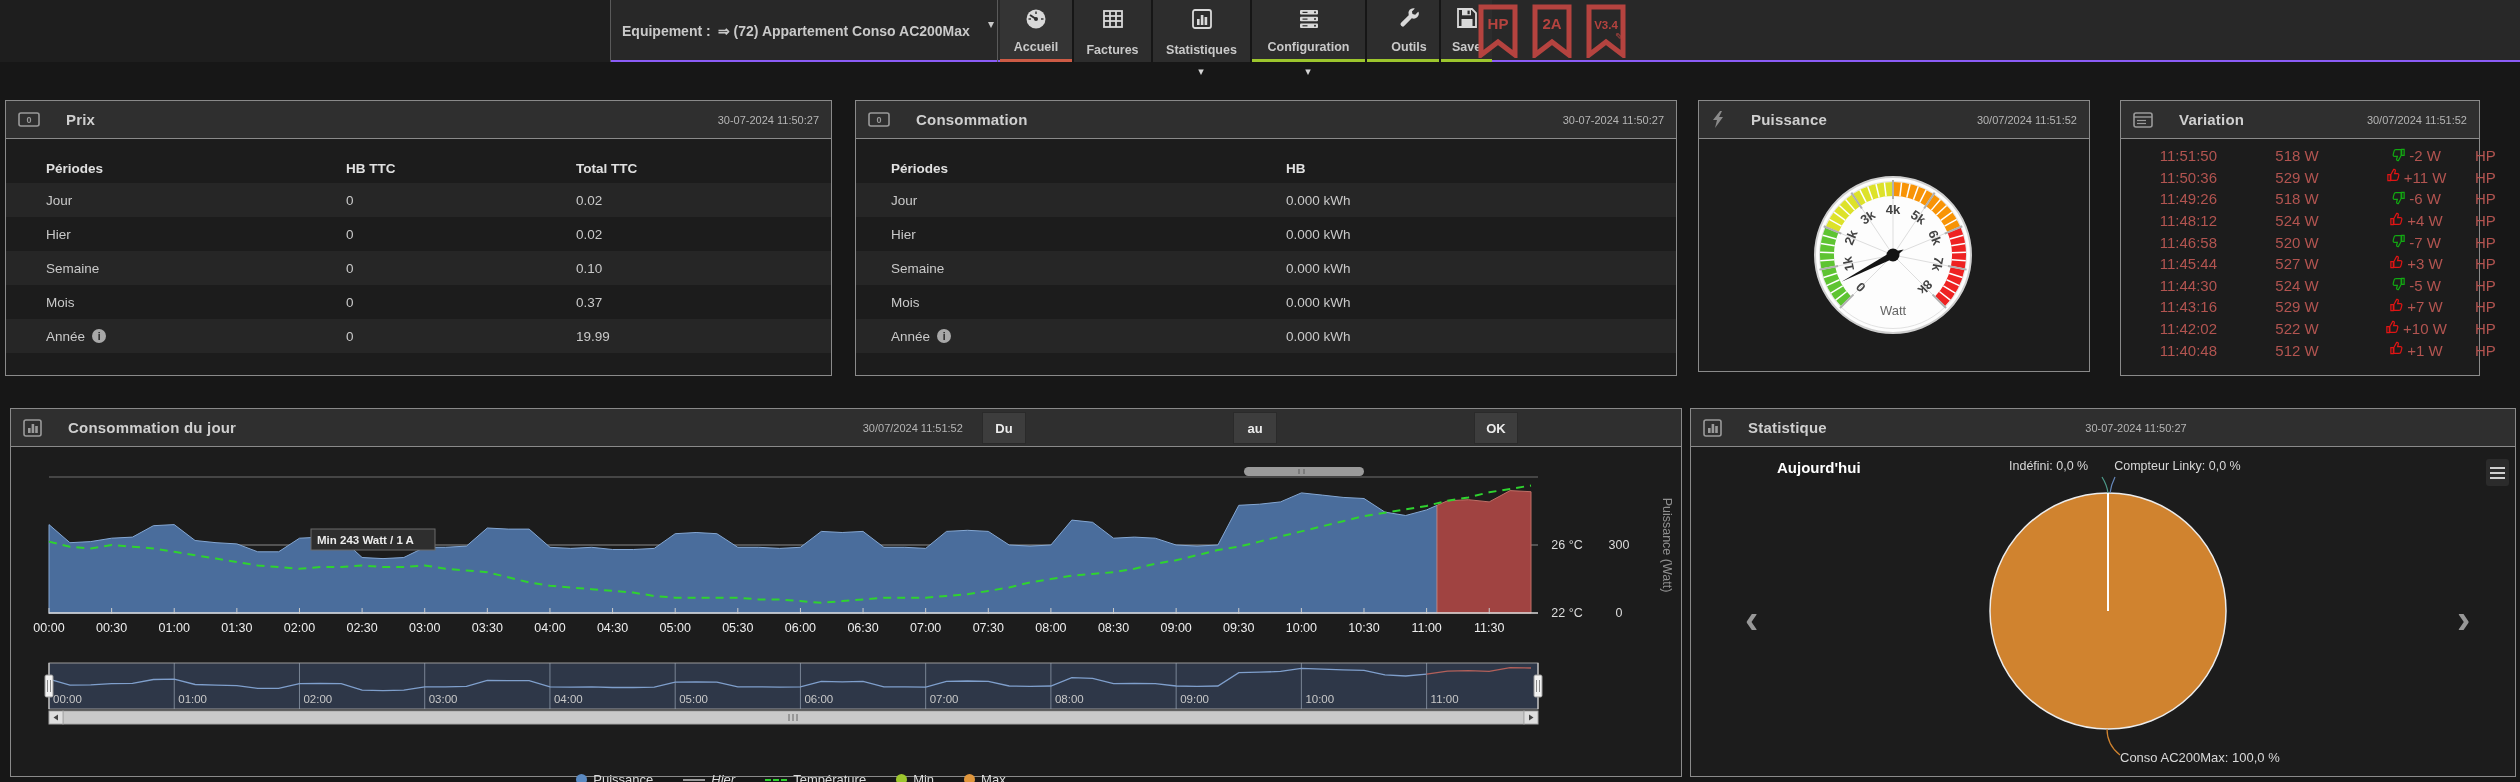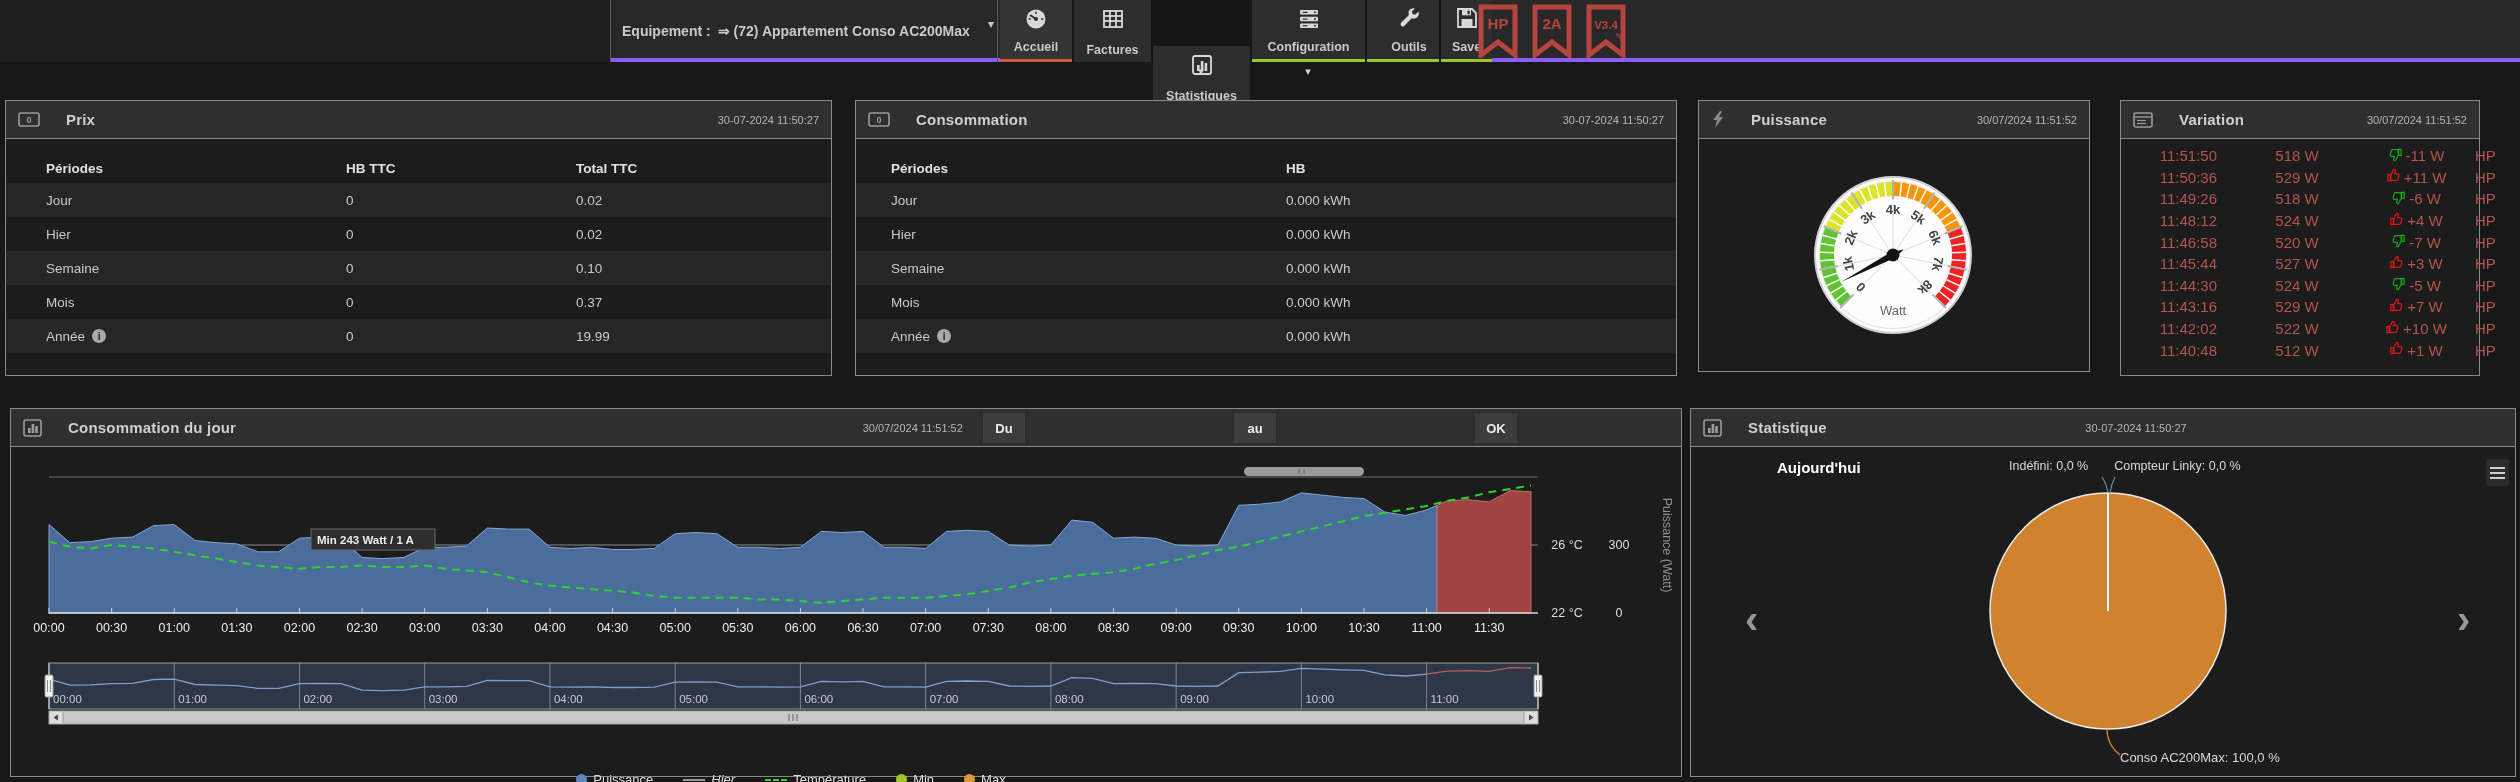--- a/index.html
+++ b/index.html
@@ -1,21 +1,21 @@
 <!DOCTYPE html>
 <html><head>
 <meta charset="utf-8">
 <style>
   * { margin:0; padding:0; box-sizing:border-box; }
   html,body { width:2520px; height:782px; background:#171717; overflow:hidden;
     font-family:"Liberation Sans", sans-serif; }
   body { position:relative; }
 
   
-  #topbar { position:absolute; left:0; top:0; width:2520px; height:62px; background:#282828; border-bottom:4px solid #8b5cf6; }
+  #topbar { position:absolute; left:0; top:0; width:2520px; height:62px; background:#282828; border-bottom:2px solid #8b5cf6; }
   .tb-left { position:absolute; left:0; top:0; width:610px; height:62px; background:#1e1e1e; }
   .tb-sep { position:absolute; top:0; width:1px; height:62px; background:#5a5a5a; }
   #equip-label { position:absolute; left:622px; top:0; height:62px; line-height:62px; color:#c9c9c9; font-weight:bold; font-size:14px; }
   #equip-select { position:absolute; left:718px; top:0; height:62px; line-height:62px; color:#c9c9c9; font-weight:bold; font-size:14px; cursor:pointer; }
   #equip-caret { position:absolute; left:988px; top:17px; color:#c9c9c9; font-size:12px; }
   #nav { position:absolute; left:1000px; top:0; height:62px; display:flex; gap:2px; background:#161616; }
   .navcell { position:relative; height:62px; background:#2d2d2d; display:flex; flex-direction:column; align-items:center; justify-content:flex-start; padding-top:7px; cursor:pointer; }
   .navcell .nlabel { position:absolute; bottom:5px; width:100%; text-align:center; color:#c9c9c9; font-weight:bold; font-size:12.5px; }
   .navcell.acc-red { background:#343434; border-bottom:3px solid #cd5b45; }
   .navcell.acc-green { border-bottom:3px solid #9dc62d; }
@@ -99,21 +99,21 @@
             <g stroke="#d9d9d9" stroke-width="1.8" fill="none">
               <rect x="3" y="4" width="18" height="16"></rect>
               <line x1="3" y1="9" x2="21" y2="9"></line>
               <line x1="3" y1="14" x2="21" y2="14"></line>
               <line x1="9" y1="4" x2="9" y2="20"></line>
               <line x1="15" y1="4" x2="15" y2="20"></line>
             </g>
           </svg></span>
         <span class="nlabel">Factures</span>
       </div>
-      <div class="navcell" style="width: 97px; margin-top: 46px;">
+      <div class="navcell" style="width: 97px;">
         <span><svg width="24" height="24" viewBox="0 0 24 24">
             <rect x="3" y="3" width="18" height="18" rx="2" fill="none" stroke="#d9d9d9" stroke-width="1.8"></rect>
             <rect x="7" y="12" width="2.6" height="6" fill="#d9d9d9"></rect>
             <rect x="10.8" y="8" width="2.6" height="10" fill="#d9d9d9"></rect>
             <rect x="14.6" y="10" width="2.6" height="8" fill="#d9d9d9"></rect>
           </svg></span>
         <span class="nlabel">Statistiques</span>
       </div>
       <div class="navcell acc-green" style="width: 113px;">
         <span><svg width="26" height="24" viewBox="0 0 26 24">
@@ -364,21 +364,21 @@
   </div>
   <div class="pbody">
       <div id="var-rows">
         <div class="vrow">
           <span class="vtime">11:51:50</span>
           <span class="vval">518 W</span>
           <span class="vdelta">
             <span><svg width="15" height="15" viewBox="0 0 16 16" style="transform: scale(-1, -1);">
                 <path d="M2 7 h2.6 v6.5 H2 z M5.2 13.2 h5.6 c1 0 1.7-.6 1.9-1.5 l.95-3.9 c.2-.9-.4-1.7-1.35-1.7 h-3.1 l.75-2.9 c.25-1-.3-1.7-1.25-1.7 h-.55 L5.2 7 z" fill="none" stroke="#12a812" stroke-width="1.3"></path>
               </svg></span>
-            <span>-11 W</span>
+            <span>-2 W</span>
           </span>
           <span class="vhp">HP</span>
         </div>
         <div class="vrow">
           <span class="vtime">11:50:36</span>
           <span class="vval">529 W</span>
           <span class="vdelta">
             <span><svg width="15" height="15" viewBox="0 0 16 16">
                 <path d="M2 7 h2.6 v6.5 H2 z M5.2 13.2 h5.6 c1 0 1.7-.6 1.9-1.5 l.95-3.9 c.2-.9-.4-1.7-1.35-1.7 h-3.1 l.75-2.9 c.25-1-.3-1.7-1.25-1.7 h-.55 L5.2 7 z" fill="none" stroke="#e01414" stroke-width="1.3"></path>
               </svg></span>

